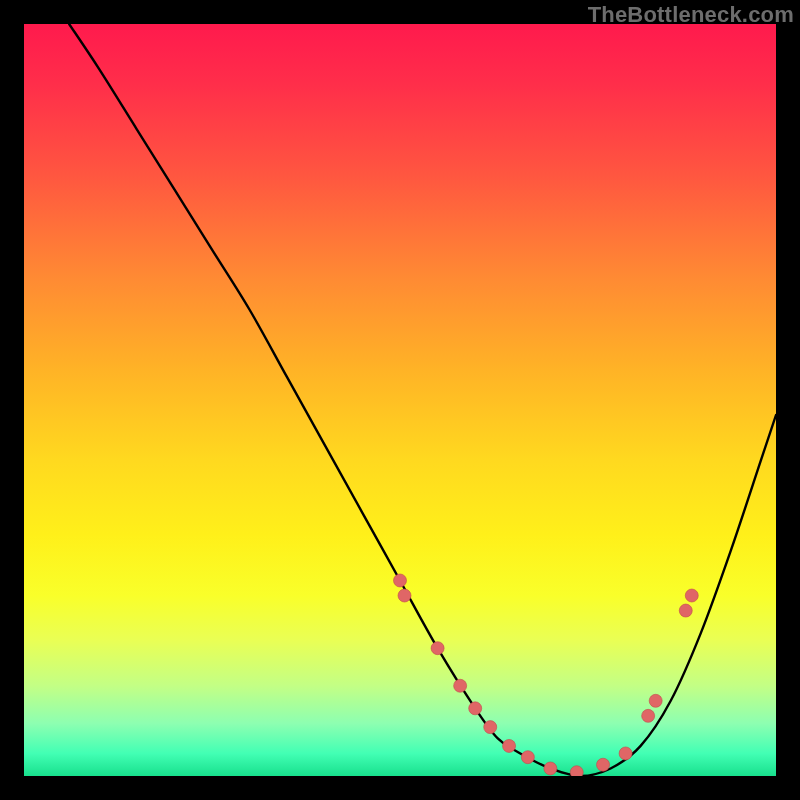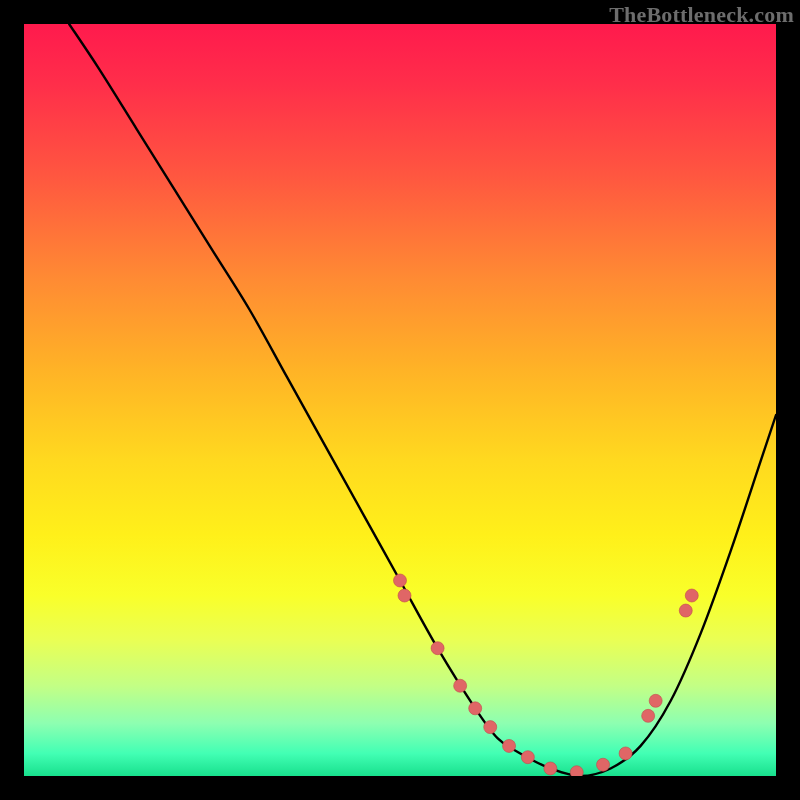--- a/index.html
+++ b/index.html
@@ -46,21 +46,21 @@
       #c3ff85 88%,
       #8dffb1 93%,
       #42ffb4 97%,
       #18e08d 100%
     );
   }
   .watermark {
     position: absolute;
     top: 2px;
     right: 6px;
-    font-family: Liberation Serif, serif;
+    font-family: Liberation Sans, sans-serif;
     font-size: 22px;
     font-weight: 600;
     color: #6d6d6d;
     letter-spacing: 0.2px;
     user-select: none;
   }
   svg {
     position: absolute;
     left: 0;
     top: 0;

